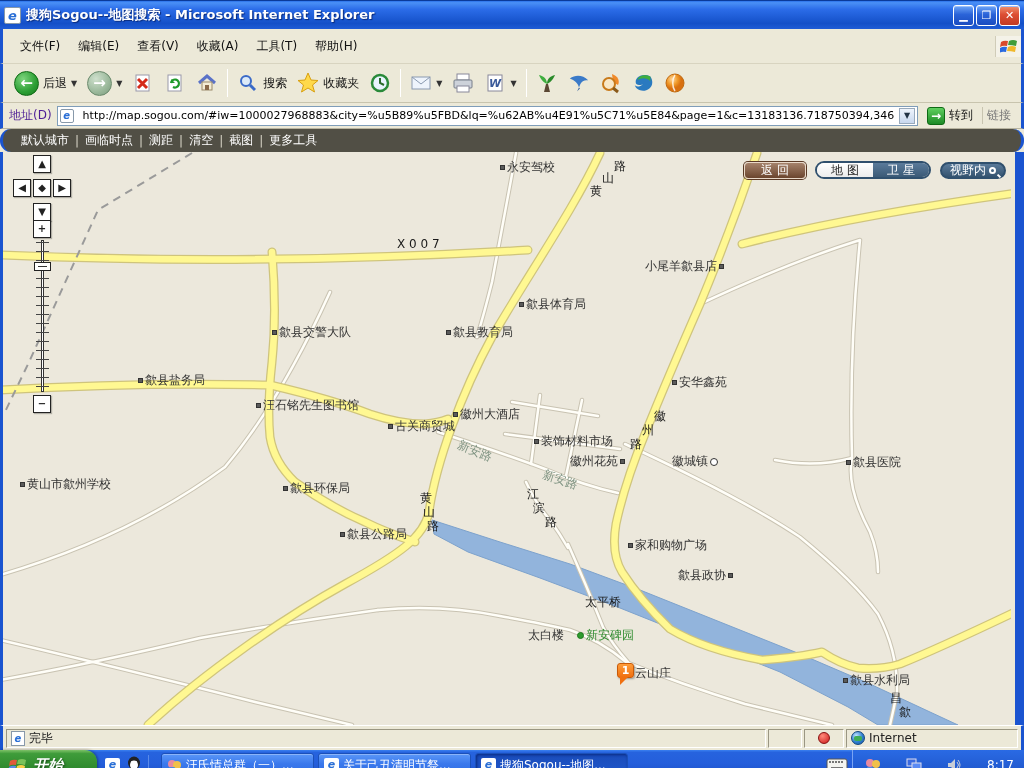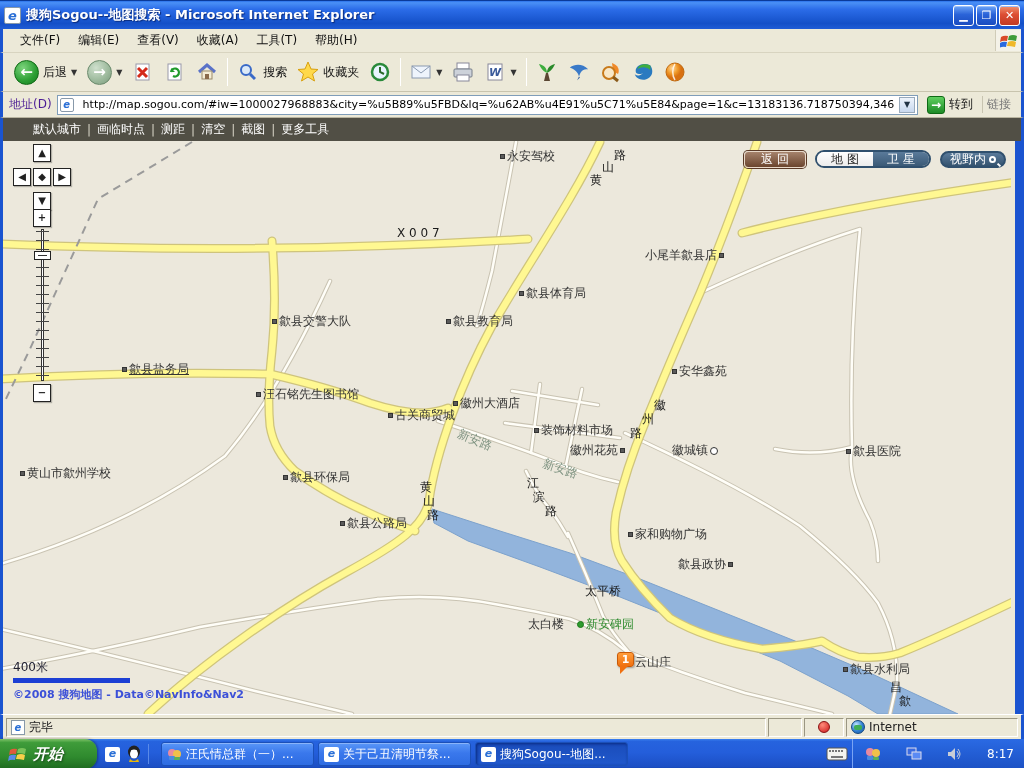--- a/index.html
+++ b/index.html
@@ -15,21 +15,21 @@
     color:#2a6fd6; font-weight:bold; font-size:13px; line-height:15px; text-align:center; margin-right:5px;
     font-style:italic; }
   #title-text { color:#fff; font-weight:bold; font-size:13px;
     text-shadow:1px 1px 1px #0a2a7a; flex:1; white-space:nowrap; overflow:hidden; }
   .winbtn { width:21px; height:21px; margin-left:2px; border-radius:3px; border:1px solid #fff;
     color:#fff; font-size:11px; font-weight:bold; text-align:center; line-height:19px;
     background:linear-gradient(180deg,#6ea6f8,#2a63d8 45%,#1a4cc0); box-shadow:inset 0 1px 0 #9cc0fa; }
   .winbtn.close { background:linear-gradient(180deg,#f0926e,#dd4e33 45%,#c23a22); }
 
   
-  #menubar { height:24px; display:flex; align-items:center; background:#ece9d8;
+  #menubar { height:35px; display:flex; align-items:center; background:#ece9d8;
     border-bottom:1px solid #d8d4c0; padding-left:8px;
     border-left:3px solid #1a54d0; border-right:3px solid #1a54d0; }
   .menu-item { font-size:12px; color:#111; padding:3px 9px; }
   #menubar .flagbox { margin-left:auto; width:26px; height:21px; background:#f4f2e8;
     border-left:1px solid #d0ccb8; display:flex; align-items:center; justify-content:center; }
 
   
   #toolbar { height:39px; display:flex; align-items:center; background:#ece9d8; padding-left:6px;
     border-bottom:1px solid #c8c4ae; border-left:3px solid #1a54d0; border-right:3px solid #1a54d0; }
   .tbtn { display:flex; align-items:center; gap:4px; padding:2px 5px; font-size:12px; color:#111; }
@@ -50,22 +50,22 @@
   #addr-url { font-size:11px; color:#000; white-space:nowrap; overflow:hidden; flex:1;
     font-family:"DejaVu Sans","Liberation Sans",sans-serif; }
   #addr-drop { width:16px; height:16px; background:linear-gradient(180deg,#eef4fc,#c8d8ee);
     border:1px solid #9ab; font-size:8px; text-align:center; line-height:14px; color:#234; }
   #go-btn { display:flex; align-items:center; gap:4px; font-size:12px; color:#111; padding:1px 4px; }
   .go-ico { width:18px; height:18px; border-radius:3px; background:linear-gradient(180deg,#5fcf5f,#1d8a26);
     border:1px solid #0e6a14; color:#fff; text-align:center; line-height:16px; font-weight:bold; }
   #links { font-size:12px; color:#777; padding:0 4px; border-left:1px solid #c8c4b0; }
 
   
-  #maptoolbar { height:23px; background:#514f45; display:flex; align-items:center; padding-left:24px;
-    border-left:3px solid #1a54d0; border-right:3px solid #1a54d0; }
+  #maptoolbar { height:23px; background:#514f45; display:flex; align-items:center; padding-left:12px;
+    border-left:3px solid #1a54d0; border-right:3px solid #1a54d0;border-radius:11px; }
   .mt-item { color:#fff; font-size:12px; padding:0 6px; }
   .mt-sep { color:#d8d5c8; font-size:12px; }
 
   
   #map { position:relative; width:1024px; height:573px; background:#ece8dc; overflow:hidden; }
   #map svg { position:absolute; left:0; top:0; }
   .edge-l { position:absolute; left:0; top:0; width:3px; height:573px; background:#1a54d0; z-index:40; }
   .edge-r { position:absolute; right:0; top:0; width:9px; height:573px; background:#1a54d0; z-index:40; }
   .edge-r2 { position:absolute; right:9px; top:0; width:4px; height:573px; background:#ece9d8; z-index:40; }
 
@@ -447,21 +447,21 @@
           <span>歙县体育局</span>
         </div>
         <div class="lbl poi" style="left: 446px; top: 174px; justify-content: center;">
           <i class="sq"></i>
           <span>歙县教育局</span>
         </div>
         <div class="lbl poi" style="left: 272px; top: 174px;">
           <i class="sq"></i>
           <span>歙县交警大队</span>
         </div>
-        <div class="lbl poi" style="left: 122px; top: 222px; text-decoration: underline;">
+        <div class="lbl poi" style="left: 138px; top: 222px;">
           <i class="sq"></i>
           <span>歙县盐务局</span>
         </div>
         <div class="lbl poi" style="left: 256px; top: 247px;">
           <i class="sq"></i>
           <span>汪石铭先生图书馆</span>
         </div>
         <div class="lbl poi" style="left: 388px; top: 268px;">
           <i class="sq"></i>
           <span>古关商贸城</span>
@@ -587,25 +587,20 @@
     <div class="zc" style="left:53px;top:27px;">▶</div>
     <div class="zc" style="left:33px;top:51px;">▼</div>
     <div class="zc" style="left:33px;top:68px;font-weight:bold;">+</div>
     <div id="zslider">
       <div class="rail"></div>
       <div class="ticks"></div>
       <div id="zhandle"></div>
     </div>
     <div class="zc" style="left:33px;top:243px;font-weight:bold;">−</div>
 
-    <div id="scalebox">
-      <div id="scale-text">400米</div>
-      <div id="scale-bar"></div>
-      <div id="copyright">©2008 搜狗地图 - Data©NavInfo&amp;Nav2</div>
-    </div>
 
     <div class="edge-l"></div>
     <div class="edge-r2"></div>
     <div class="edge-r"></div>
   </div>
 
   <div id="statusbar">
     <div class="pane grow">
       <div class="doc-s">e</div>
       <span>完毕</span>

